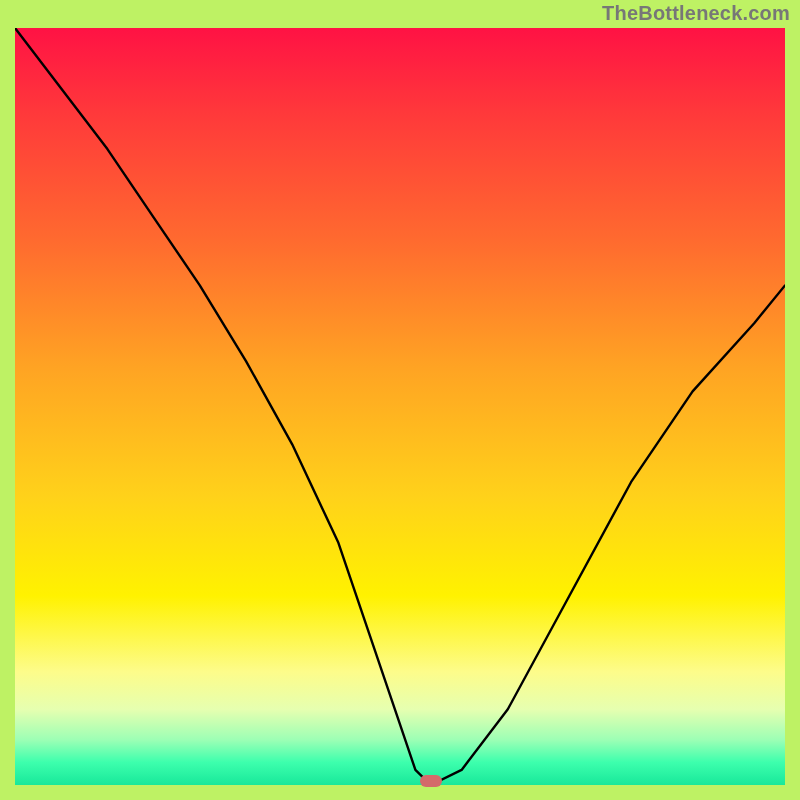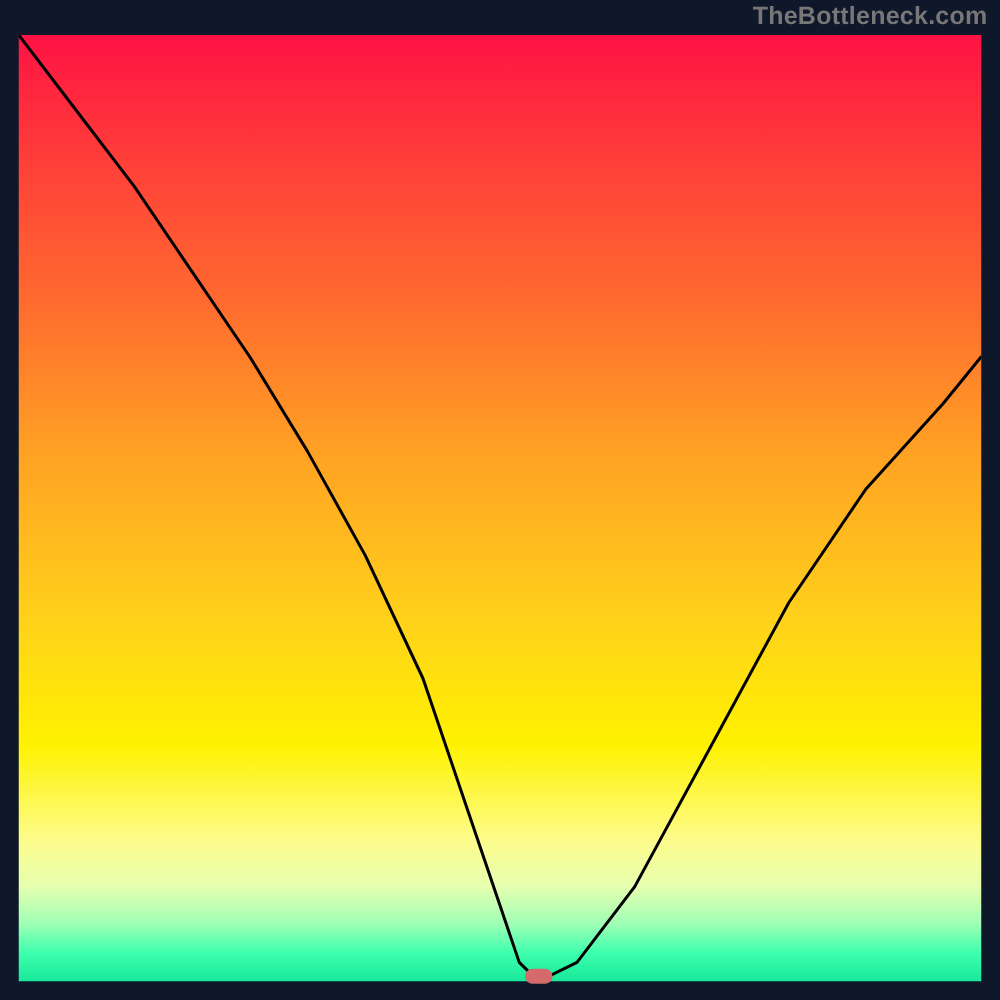--- a/index.html
+++ b/index.html
@@ -8,21 +8,21 @@
     width: 800px;
     height: 800px;
     background: #000;
     font-family: Arial, Helvetica, sans-serif;
     overflow: hidden;
   }
   .frame {
     position: relative;
     width: 800px;
     height: 800px;
-    background: #0f172a;
+    background: #bef264;
   }
   .watermark {
     position: absolute;
     top: 2px;
     right: 10px;
     color: #777;
     font-size: 20px;
     font-weight: 600;
     letter-spacing: 0.2px;
     z-index: 5;

